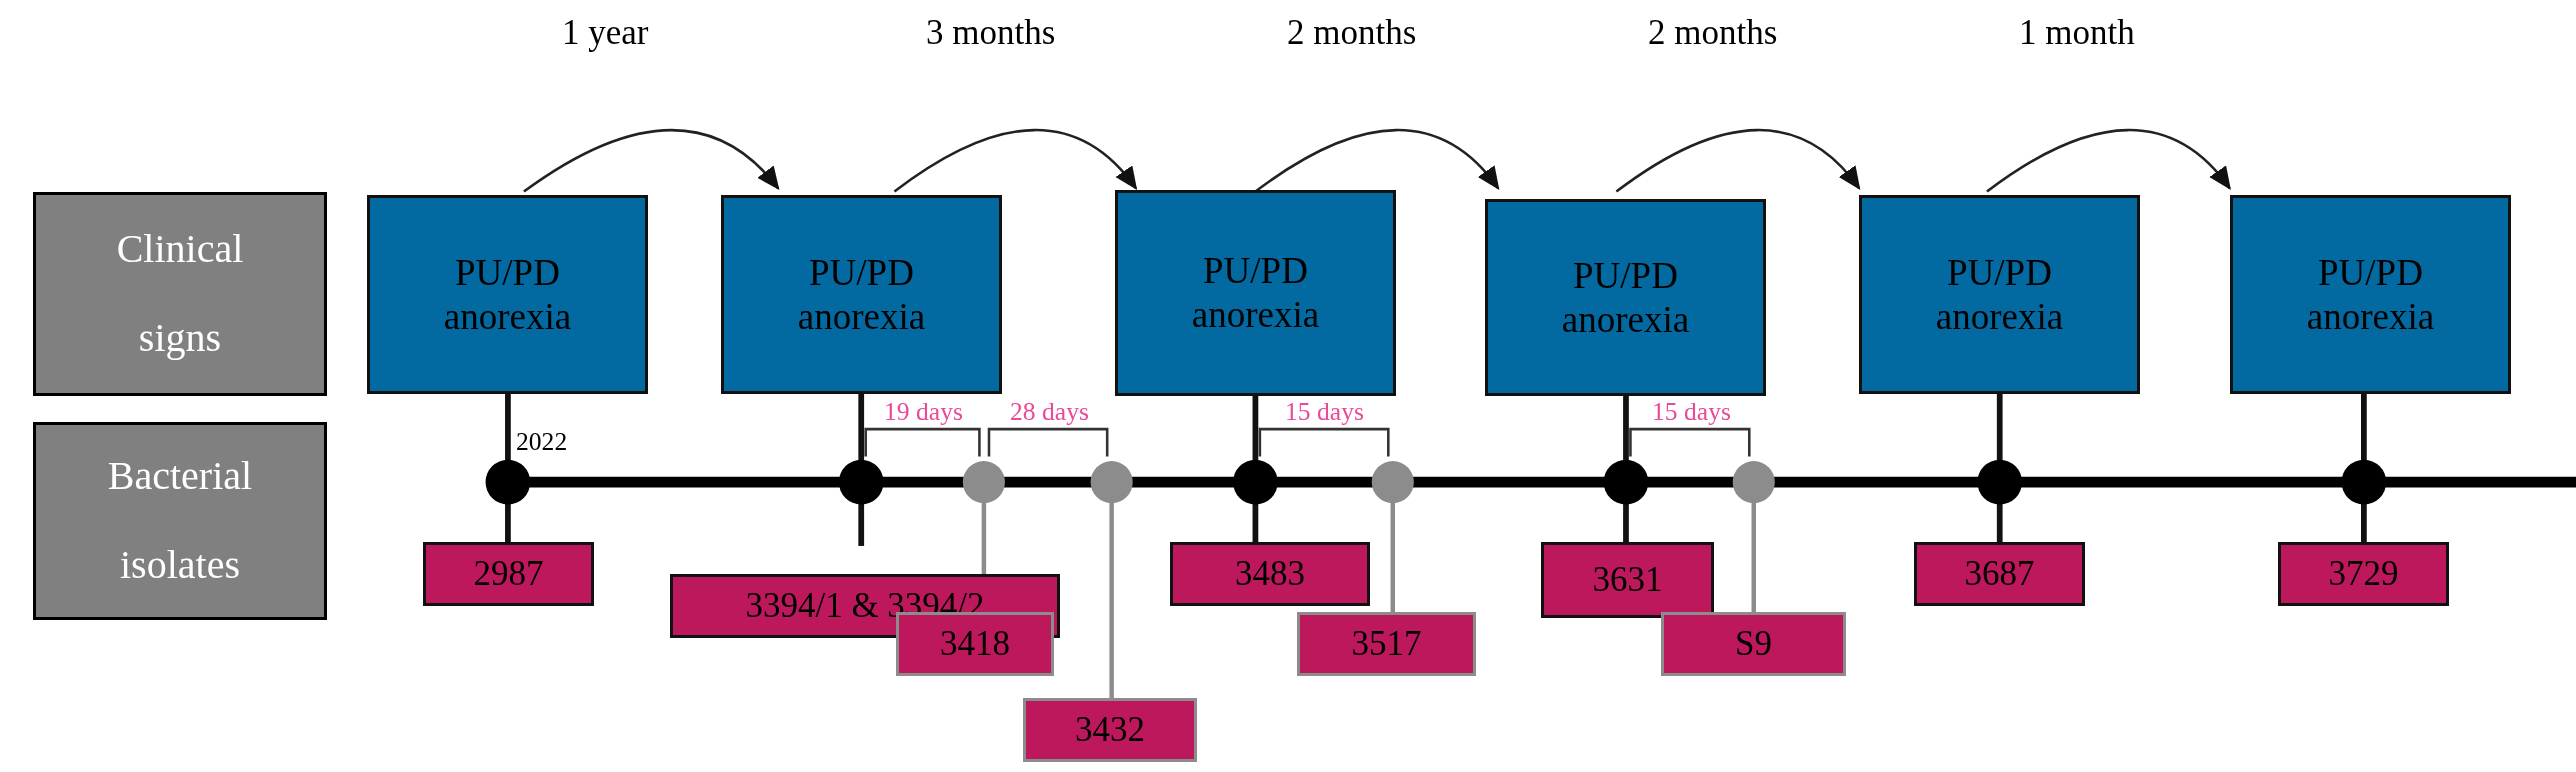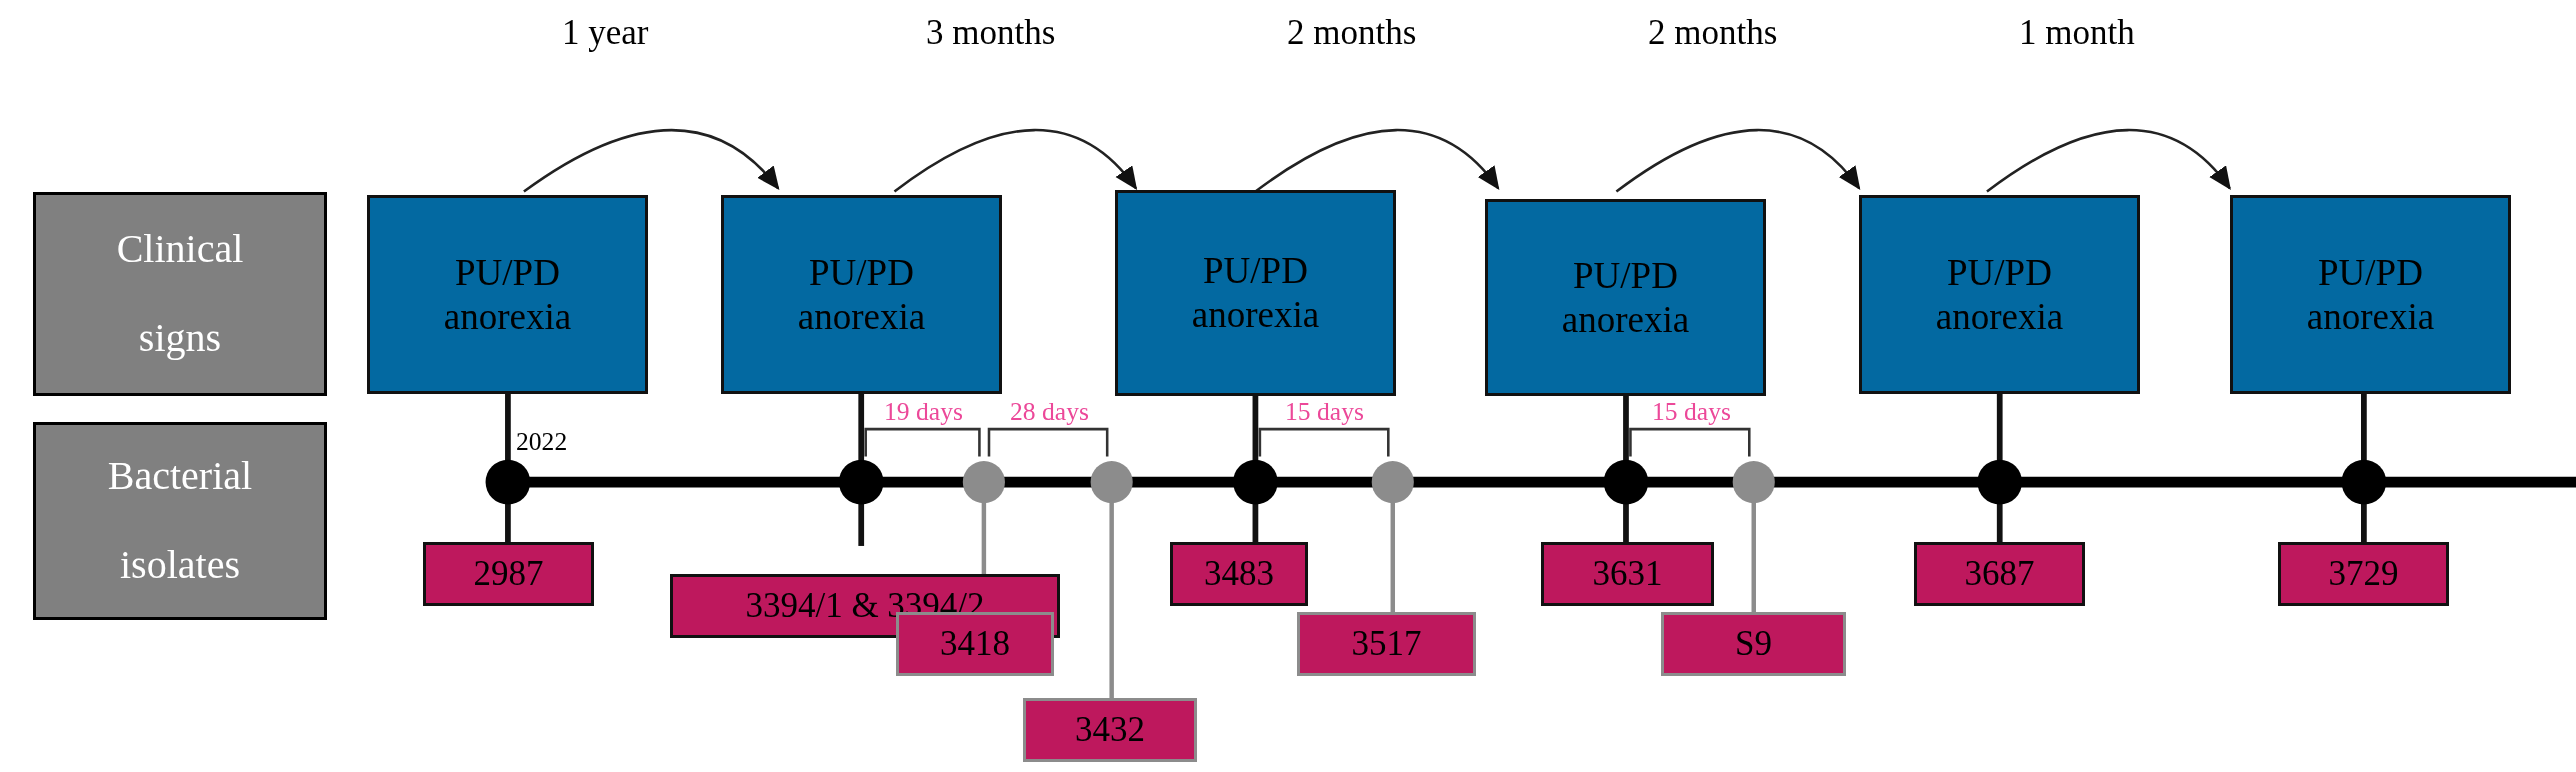--- a/index.html
+++ b/index.html
@@ -186,25 +186,25 @@
   <div class="daylabel" style="left:1618px;top:397px;width:147px;">15 days</div>
 
   <div class="isobox primary" style="left:423px;top:542px;width:171px;height:64px;">2987</div>
 
   <div class="isobox primary" style="left:670px;top:542px;width:390px;height:64px;margin-top:32px;">3394/1 &amp; 3394/2</div>
 
   <div class="isobox secondary" style="left:896px;top:612px;width:158px;height:64px;">3418</div>
 
   <div class="isobox secondary" style="left:1023px;top:698px;width:174px;height:64px;">3432</div>
 
-  <div class="isobox primary" style="left:1170px;top:542px;width:138px;height:64px;">3483</div>
+  <div class="isobox primary" style="left:1170px;top:542px;width:200px;height:64px;">3483</div>
 
   <div class="isobox secondary" style="left:1297px;top:612px;width:179px;height:64px;">3517</div>
 
-  <div class="isobox primary" style="left:1541px;top:542px;width:173px;height:64px;">3631</div>
+  <div class="isobox primary" style="left:1541px;top:542px;width:173px;height:76px;">3631</div>
 
   <div class="isobox secondary" style="left:1661px;top:612px;width:185px;height:64px;">S9</div>
 
   <div class="isobox primary" style="left:1914px;top:542px;width:171px;height:64px;">3687</div>
 
   <div class="isobox primary" style="left:2278px;top:542px;width:171px;height:64px;">3729</div>
 
 </div>
 
 

